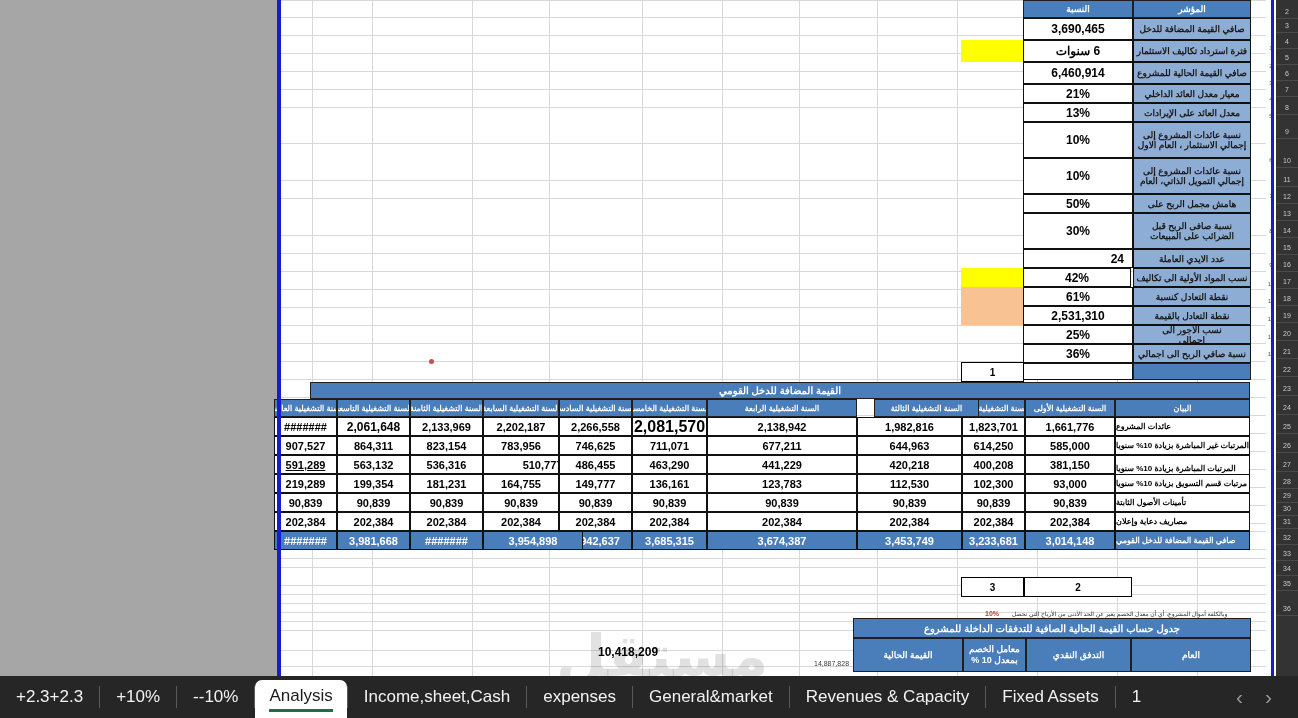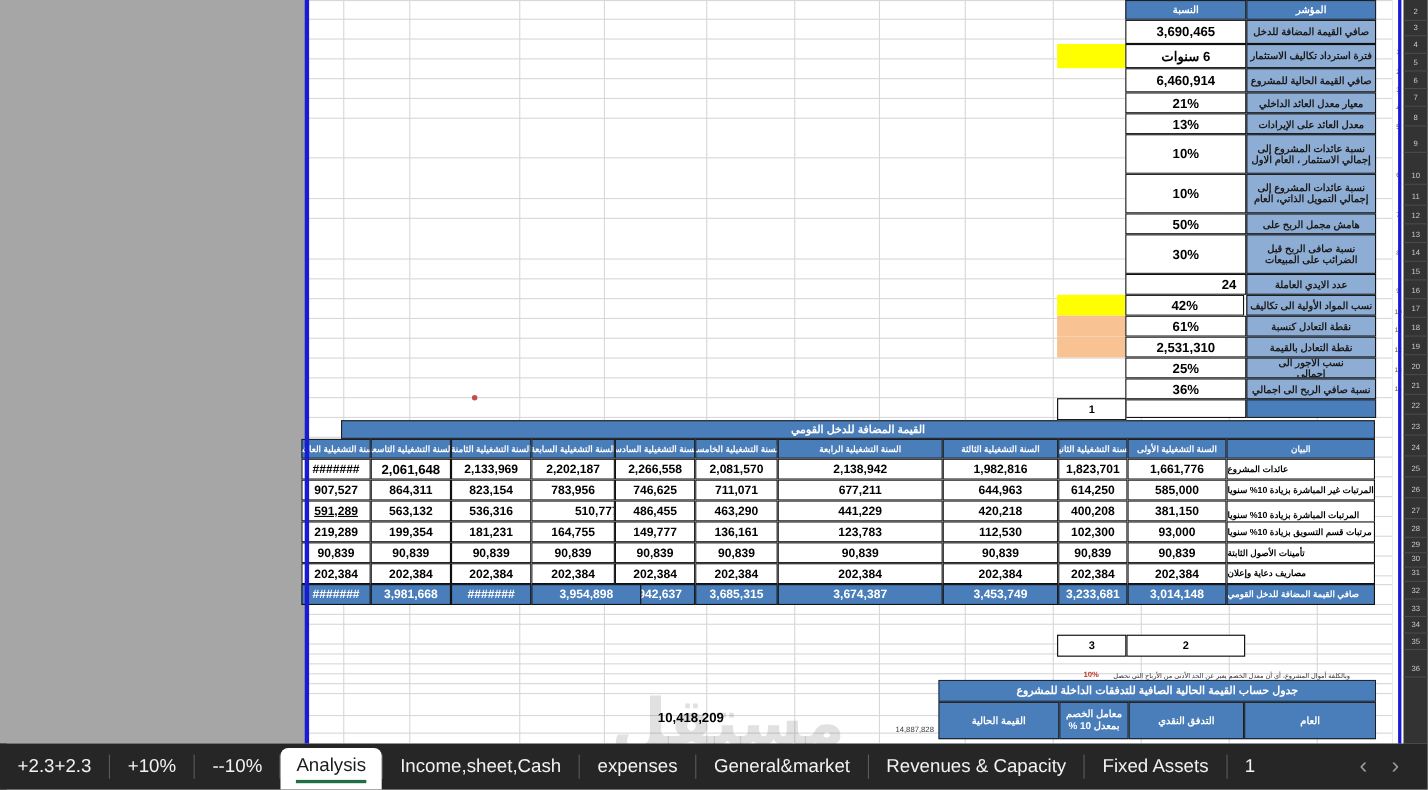--- a/index.html
+++ b/index.html
@@ -372,34 +372,34 @@
       </div>
       <div class="swatch" style="left: 961px; top: 40px; width: 62px; height: 22px; background: rgb(255, 255, 0);"></div>
       <div class="swatch" style="left: 961px; top: 268px; width: 62px; height: 19px; background: rgb(255, 255, 0);"></div>
       <div class="swatch" style="left: 961px; top: 287px; width: 62px; height: 19px; background: rgb(248, 194, 147);"></div>
       <div class="swatch" style="left: 961px; top: 306px; width: 62px; height: 19px; background: rgb(248, 194, 147);"></div>
       <div class="tbl" style="left: 310px; top: 382px; width: 940px; height: 170px;">
         <div class="cell titlebar" style="left: 0px; top: 0px; width: 940px; height: 17px; direction: rtl;">القيمة المضافة للدخل القومي</div>
         <div class="cell hdr" style="left: 805px; top: 17px; width: 135px; height: 18px; direction: rtl; font-size: 8px; padding: 0px 1px;">البيان</div>
         <div class="cell hdr" style="left: 715px; top: 17px; width: 90px; height: 18px; direction: rtl; font-size: 8px; padding: 0px 1px;">السنة التشغيلية الأولى</div>
         <div class="cell hdr" style="left: 652px; top: 17px; width: 63px; height: 18px; direction: rtl; font-size: 8px; padding: 0px 1px;">السنة التشغيلية الثانية</div>
-        <div class="cell hdr" style="left: 547px; top: 17px; width: 105px; height: 18px; direction: rtl; font-size: 8px; padding: 0px 1px;">السنة التشغيلية الثالثة</div>
+        <div class="cell hdr" style="left: 564px; top: 17px; width: 105px; height: 18px; direction: rtl; font-size: 8px; padding: 0px 1px;">السنة التشغيلية الثالثة</div>
         <div class="cell hdr" style="left: 397px; top: 17px; width: 150px; height: 18px; direction: rtl; font-size: 8px; padding: 0px 1px;">السنة التشغيلية الرابعة</div>
         <div class="cell hdr" style="left: 322px; top: 17px; width: 75px; height: 18px; direction: rtl; font-size: 8px; padding: 0px 1px;">السنة التشغيلية الخامسة</div>
         <div class="cell hdr" style="left: 249px; top: 17px; width: 73px; height: 18px; direction: rtl; font-size: 8px; padding: 0px 1px;">السنة التشغيلية السادسة</div>
         <div class="cell hdr" style="left: 173px; top: 17px; width: 76px; height: 18px; direction: rtl; font-size: 8px; padding: 0px 1px;">السنة التشغيلية السابعة</div>
         <div class="cell hdr" style="left: 100px; top: 17px; width: 73px; height: 18px; direction: rtl; font-size: 8px; padding: 0px 1px;">السنة التشغيلية الثامنة</div>
         <div class="cell hdr" style="left: 27px; top: 17px; width: 73px; height: 18px; direction: rtl; font-size: 8px; padding: 0px 1px;">السنة التشغيلية التاسعة</div>
         <div class="cell hdr" style="left: -36px; top: 17px; width: 63px; height: 18px; direction: rtl; font-size: 8px; padding: 0px 1px;">السنة التشغيلية العاشرة</div>
         <div class="cell rowlabel" style="left: 805px; top: 35px; width: 135px; height: 19px; font-size: 8px; justify-content: flex-end;">عائدات المشروع</div>
         <div class="cell datacell" style="left: 715px; top: 35px; width: 90px; height: 19px; font-size: 11px;">1,661,776</div>
         <div class="cell datacell" style="left: 652px; top: 35px; width: 63px; height: 19px; font-size: 11px;">1,823,701</div>
         <div class="cell datacell" style="left: 547px; top: 35px; width: 105px; height: 19px; font-size: 11px;">1,982,816</div>
         <div class="cell datacell" style="left: 397px; top: 35px; width: 150px; height: 19px; font-size: 11px;">2,138,942</div>
-        <div class="cell datacell" style="left: 322px; top: 35px; width: 75px; height: 19px; font-size: 11px;">2,081,570</div>
+        <div class="cell datacell" style="left: 322px; top: 35px; width: 75px; height: 19px; font-size: 16px;">2,081,570</div>
         <div class="cell datacell" style="left: 249px; top: 35px; width: 73px; height: 19px; font-size: 11px;">2,266,558</div>
         <div class="cell datacell" style="left: 173px; top: 35px; width: 76px; height: 19px; font-size: 11px;">2,202,187</div>
         <div class="cell datacell" style="left: 100px; top: 35px; width: 73px; height: 19px; font-size: 11px;">2,133,969</div>
         <div class="cell datacell" style="left: 27px; top: 35px; width: 73px; height: 19px; font-size: 12px;">2,061,648</div>
         <div class="cell datacell" style="left: -36px; top: 35px; width: 63px; height: 19px; font-size: 11px;">#######</div>
         <div class="cell rowlabel" style="left: 805px; top: 54px; width: 135px; height: 19px; font-size: 8px; justify-content: flex-end;">المرتبات غير المباشرة بزيادة 10% سنويا</div>
         <div class="cell datacell" style="left: 715px; top: 54px; width: 90px; height: 19px; font-size: 11px;">585,000</div>
         <div class="cell datacell" style="left: 652px; top: 54px; width: 63px; height: 19px; font-size: 11px;">614,250</div>
         <div class="cell datacell" style="left: 547px; top: 54px; width: 105px; height: 19px; font-size: 11px;">644,963</div>
         <div class="cell datacell" style="left: 397px; top: 54px; width: 150px; height: 19px; font-size: 11px;">677,211</div>

